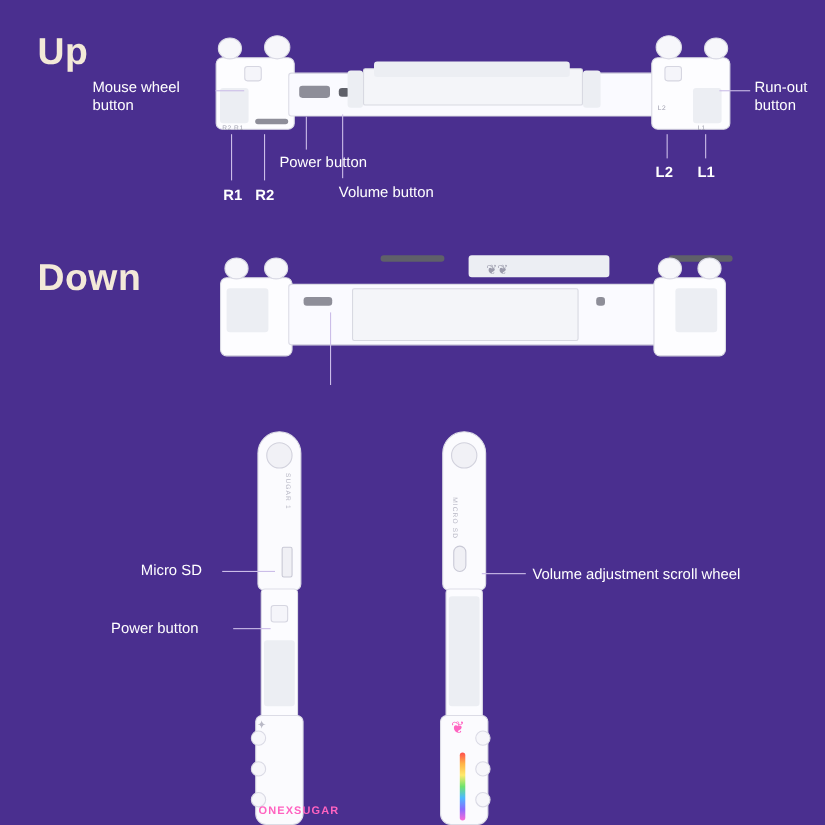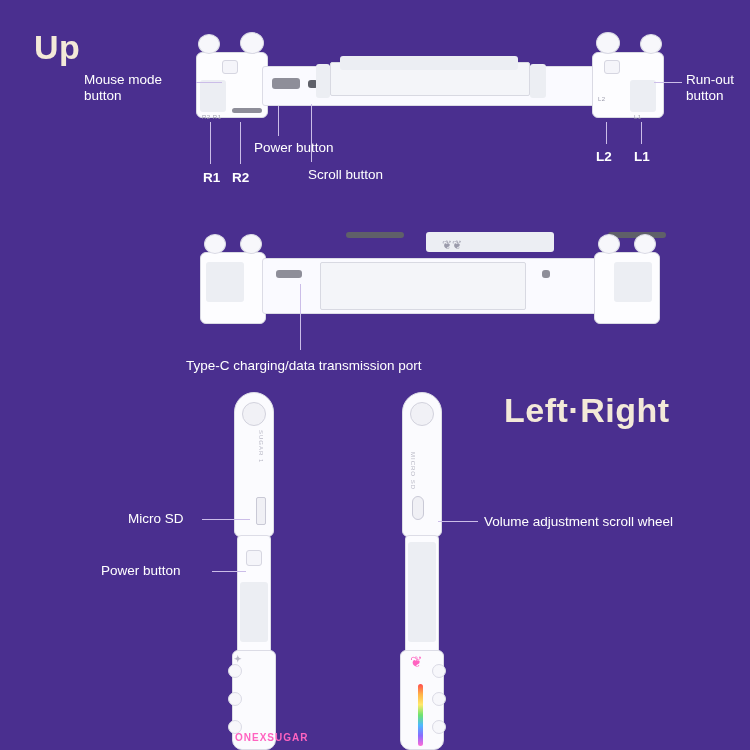--- a/index.html
+++ b/index.html
@@ -145,21 +145,21 @@
     border: 1px solid #d6d6e1;
     border-radius: 3px;
   }
 </style>
 </head>
 <body>
 
 <div class="stage">
 
   <div class="section-title" id="title-up">Up</div>
-  <div class="section-title" id="title-lr">Left·Right</div>
+  <div class="section-title" id="title-down">Down</div>
 
   <div class="device" id="up-view">
 
     <div class="grip" style="left:6px; top:26px; width:72px; height:66px;"></div>
     <div class="nub" style="left:8px; top:8px; width:22px; height:20px;"></div>
     <div class="nub" style="left:50px; top:6px; width:24px; height:22px;"></div>
     <div class="btn-square" style="left:32px; top:34px; width:16px; height:14px;"></div>
     <div class="shade" style="left:10px; top:54px; width:26px; height:32px;"></div>
     <div class="tinytext" style="left:12px; top:88px;">R2 R1</div>
     <div class="dark" style="left:42px; top:82px; width:30px; height:5px;"></div>
@@ -174,32 +174,32 @@
 
     <div class="grip" style="left:402px; top:26px; width:72px; height:66px;"></div>
     <div class="nub" style="left:406px; top:6px; width:24px; height:22px;"></div>
     <div class="nub" style="left:450px; top:8px; width:22px; height:20px;"></div>
     <div class="btn-square" style="left:414px; top:34px; width:16px; height:14px;"></div>
     <div class="shade" style="left:440px; top:54px; width:26px; height:32px;"></div>
     <div class="tinytext" style="left:408px; top:70px;">L2</div>
     <div class="tinytext" style="left:444px; top:88px;">L1</div>
   </div>
 
-  <div class="label" id="lbl-mouse-mode" style="left:84px; top:72px; width:110px;">Mouse mode
+  <div class="label" id="lbl-mouse-mode" style="left:84px; top:72px; width:110px;">Mouse wheel
 button</div>
   <div class="leader h" style="left:196px; top:82px; width:26px;"></div>
 
   <div class="label" id="lbl-runout" style="left:686px; top:72px; width:70px;">Run-out
 button</div>
   <div class="leader h" style="left:654px; top:82px; width:28px;"></div>
 
   <div class="label" style="left:254px; top:140px;">Power button</div>
   <div class="leader v" style="left:278px; top:106px; height:30px;"></div>
 
-  <div class="label" style="left:308px; top:167px;">Scroll button</div>
+  <div class="label" style="left:308px; top:167px;">Volume button</div>
   <div class="leader v" style="left:311px; top:104px; height:58px;"></div>
 
   <div class="label bold-ish" style="left:203px; top:170px;">R1</div>
   <div class="leader v" style="left:210px; top:122px; height:42px;"></div>
 
   <div class="label bold-ish" style="left:232px; top:170px;">R2</div>
   <div class="leader v" style="left:240px; top:122px; height:42px;"></div>
 
   <div class="label bold-ish" style="left:596px; top:149px;">L2</div>
   <div class="leader v" style="left:606px; top:122px; height:22px;"></div>
@@ -222,21 +222,20 @@
     <div class="darker" style="left:156px; top:0px; width:58px; height:6px;"></div>
     <div class="dark" style="left:352px; top:38px; width:8px; height:8px;"></div>
     <div class="pink-logo" style="left:252px; top:6px; font-size:12px; color:#9b9bab;">❦❦</div>
 
     <div class="grip" style="left:404px; top:20px; width:66px; height:72px;"></div>
     <div class="nub" style="left:408px; top:2px; width:22px; height:20px;"></div>
     <div class="nub" style="left:444px; top:2px; width:22px; height:20px;"></div>
     <div class="shade" style="left:424px; top:30px; width:38px; height:40px;"></div>
   </div>
 
-  <div class="label" style="left:186px; top:358px;">Type-C charging/data transmission port</div>
   <div class="leader v" style="left:300px; top:284px; height:66px;"></div>
 
   <div class="side-view" id="left-view">
     <div class="side-top"></div>
     <div class="side-stick"></div>
     <div class="vert-text" style="left:30px; top:38px;">SUGAR 1</div>
     <div class="sd-slot" style="left:28px; top:105px; width:10px; height:28px;"></div>
 
     <div class="side-mid"></div>
     <div class="btn-square" style="left:18px; top:158px; width:16px; height:16px;"></div>

